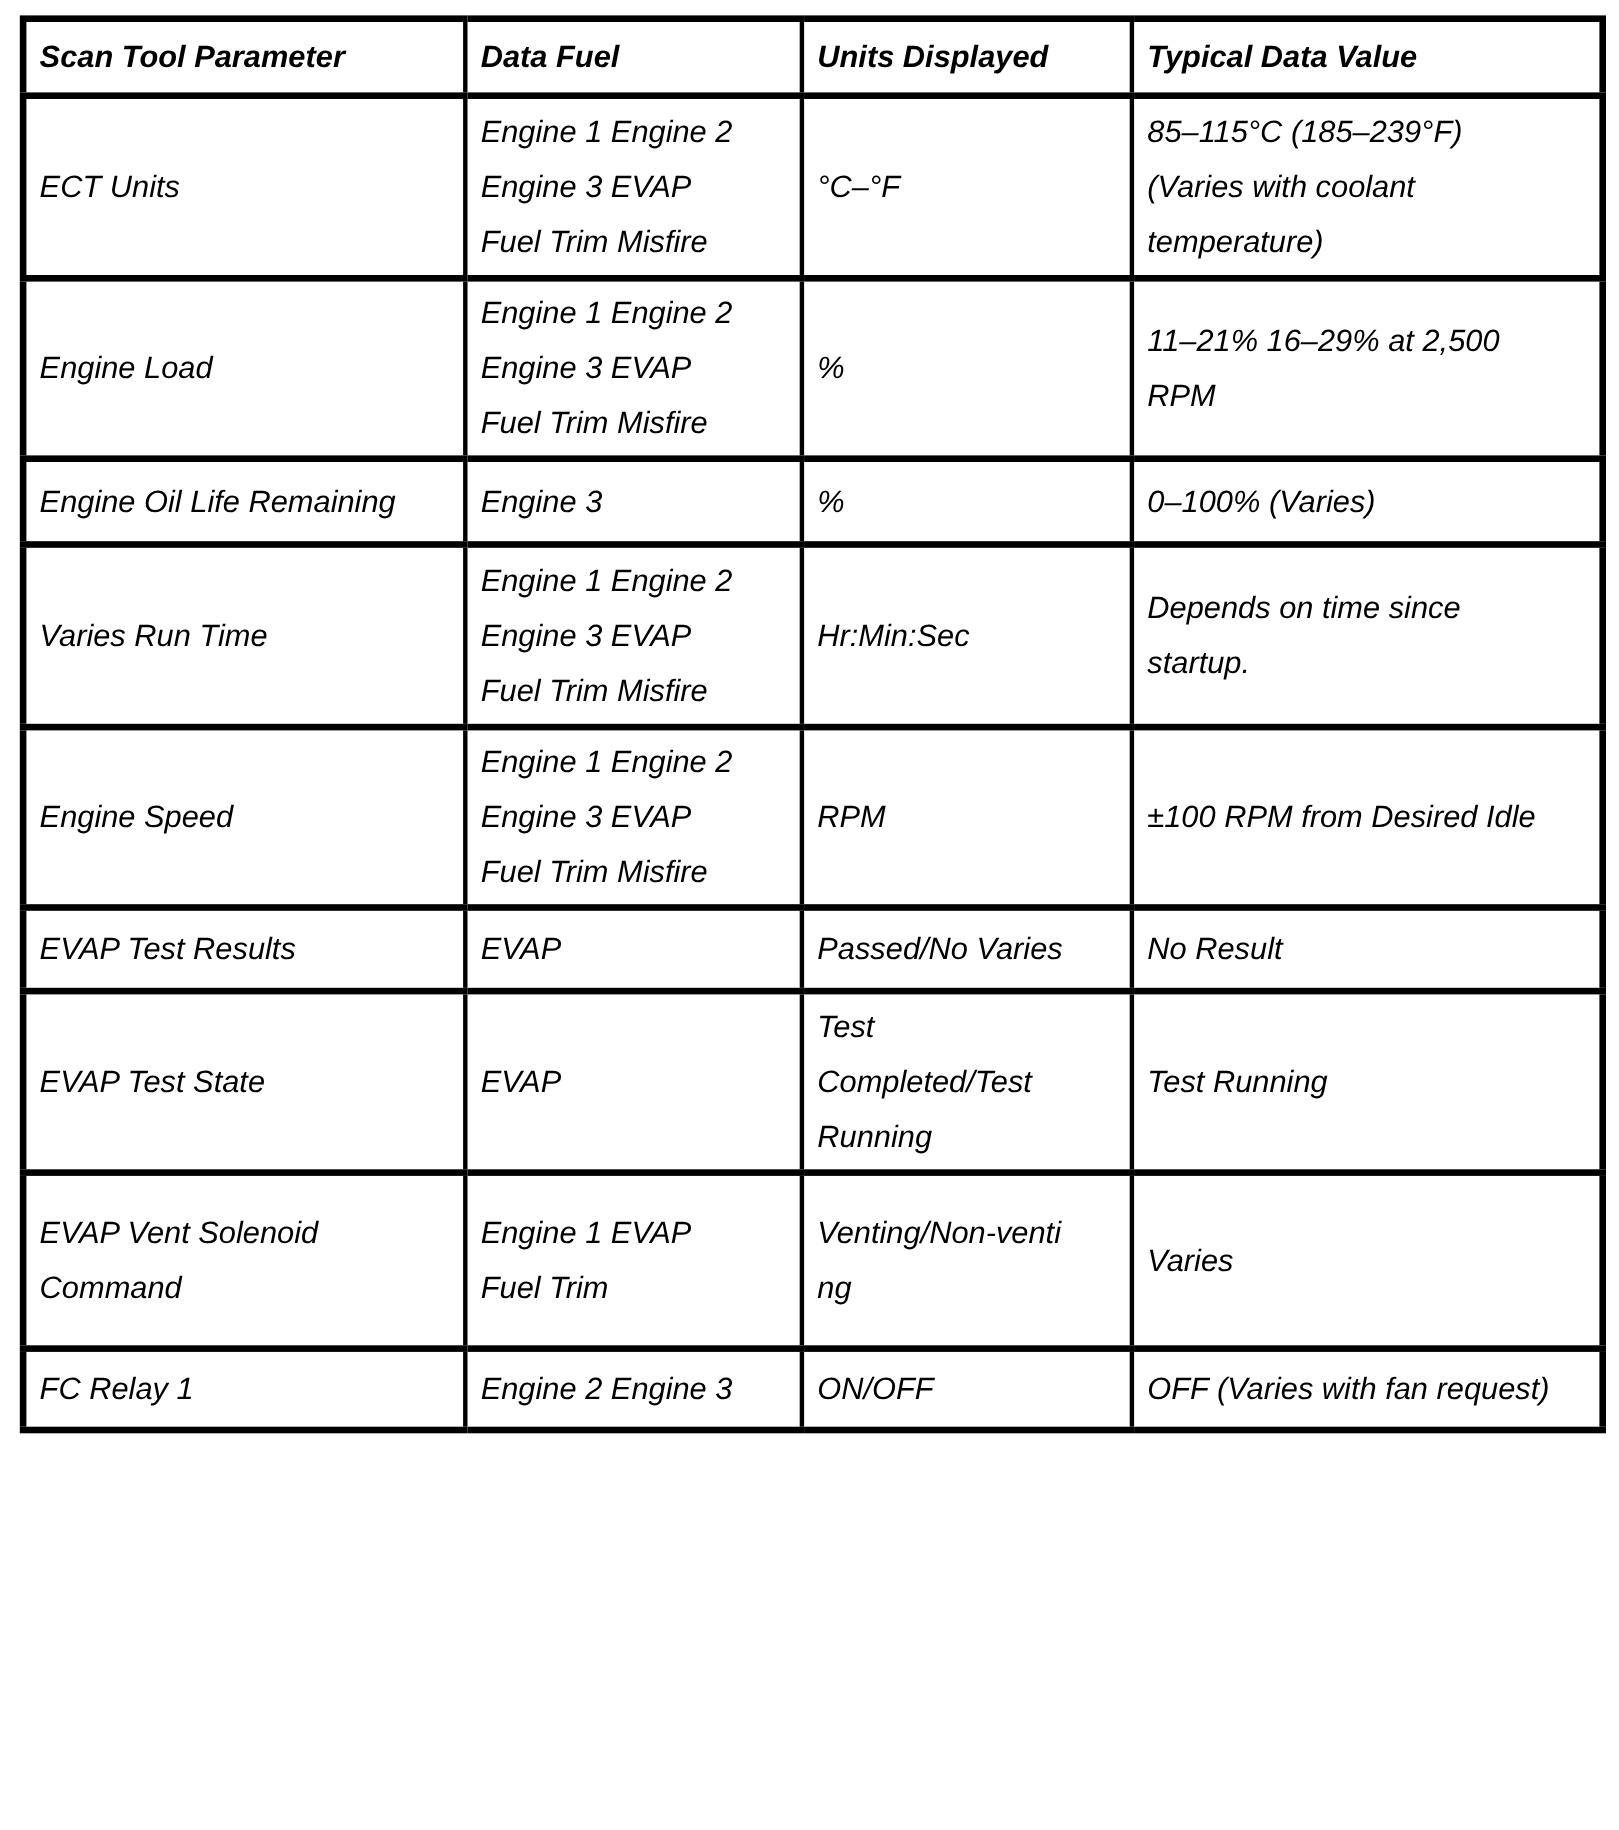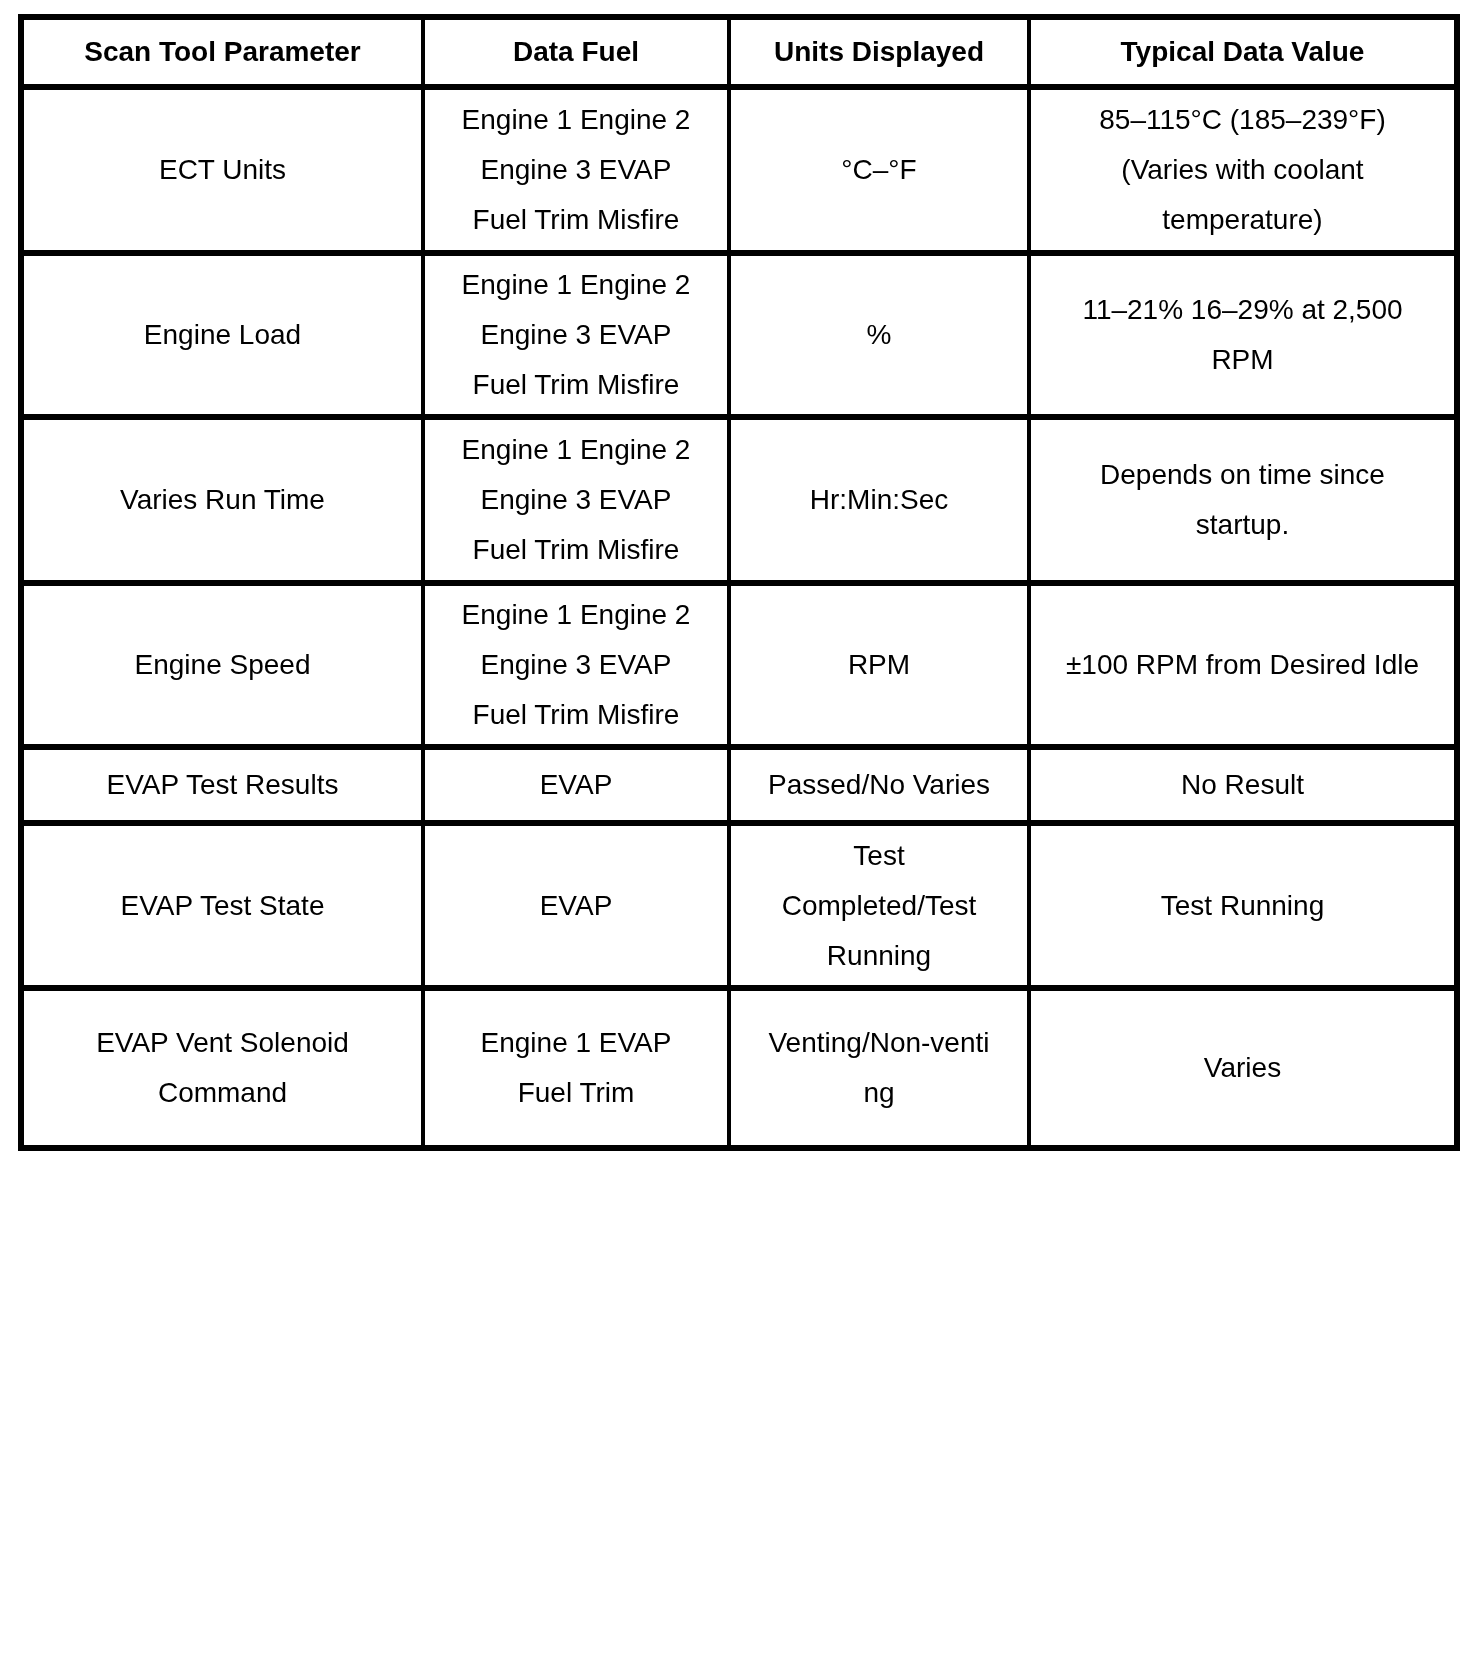--- a/index.html
+++ b/index.html
@@ -26,26 +26,27 @@
     font-size: 28px;
     color: #000000;
     border: 6px solid #000000;
   }
   table.scan-table th,
   table.scan-table td {
     border-left: 4px solid #000000;
     border-right: 4px solid #000000;
     border-top: 6px solid #000000;
     border-bottom: 6px solid #000000;
-    text-align: center;
+    text-align: left;
     vertical-align: middle;
     padding: 4px 12px;
     line-height: 50px;
     white-space: pre-line;
     overflow: hidden;
+    font-style: italic;
   }
   table.scan-table th {
     font-weight: bold;
     line-height: 34px;
   }
   
   tr.h-header  { height: 70px;  }
   tr.h-r0  { height: 166px; }
   tr.h-r1  { height: 158px; }
   tr.h-r2  { height: 78px;  }
@@ -91,20 +92,26 @@
       </tr>
       <tr class="h-r1">
         <td>Engine Load</td>
         <td>Engine 1 Engine 2
 Engine 3 EVAP
 Fuel Trim Misfire</td>
         <td>%</td>
         <td>11–21% 16–29% at 2,500
 RPM</td>
       </tr>
+      <tr class="h-r2">
+        <td>Engine Oil Life Remaining</td>
+        <td>Engine 3</td>
+        <td>%</td>
+        <td>0–100% (Varies)</td>
+      </tr>
       <tr class="h-r4">
         <td>Varies Run Time</td>
         <td>Engine 1 Engine 2
 Engine 3 EVAP
 Fuel Trim Misfire</td>
         <td>Hr:Min:Sec</td>
         <td>Depends on time since
 startup.</td>
       </tr>
       <tr class="h-r5">
@@ -131,15 +138,21 @@
       </tr>
       <tr class="h-r10">
         <td>EVAP Vent Solenoid
 Command</td>
         <td>Engine 1 EVAP
 Fuel Trim</td>
         <td>Venting/Non-venti
 ng</td>
         <td>Varies</td>
       </tr>
+      <tr class="h-r11">
+        <td>FC Relay 1</td>
+        <td>Engine 2 Engine 3</td>
+        <td>ON/OFF</td>
+        <td>OFF (Varies with fan request)</td>
+      </tr>
     </tbody>
   </table>
 </div>
 
 </body></html>

